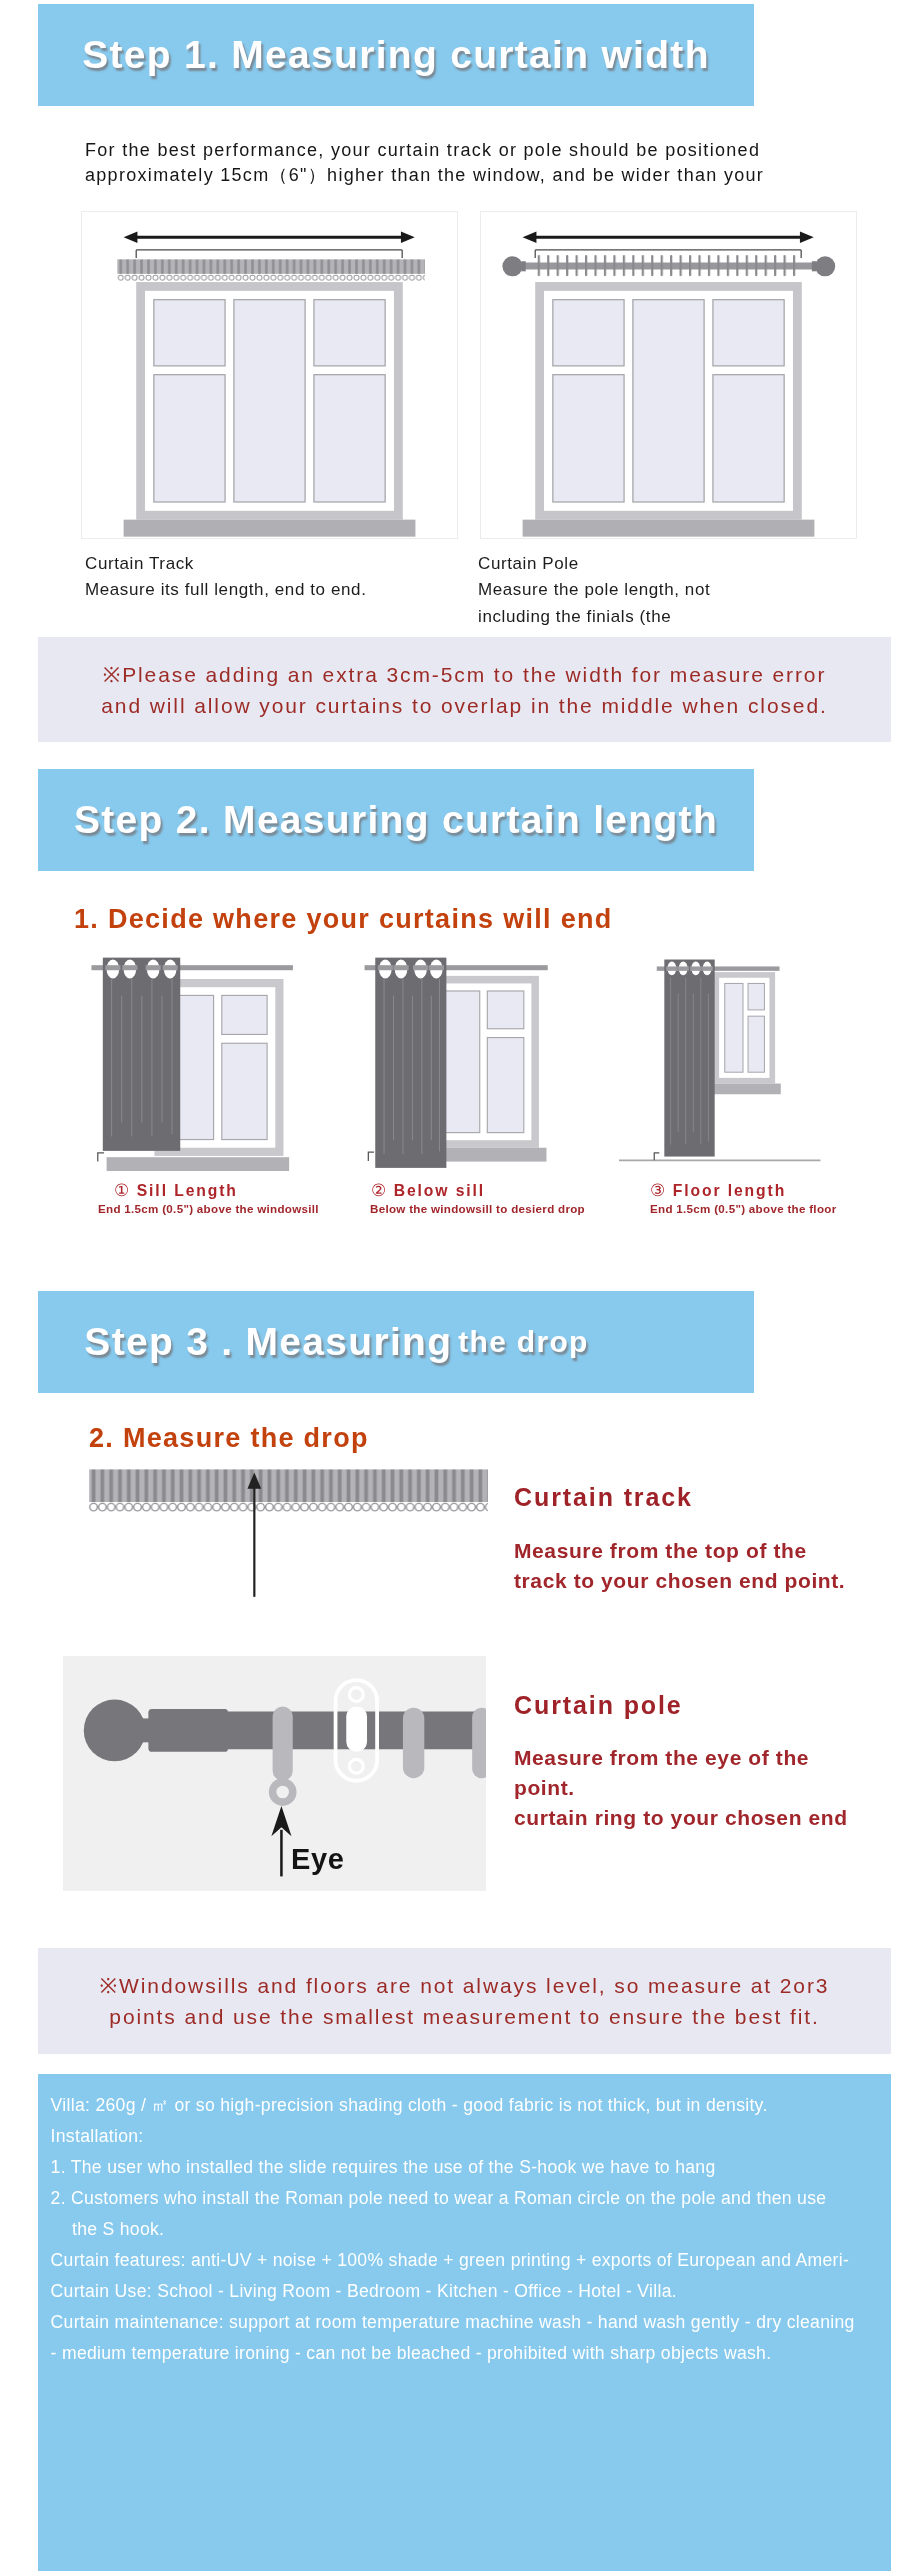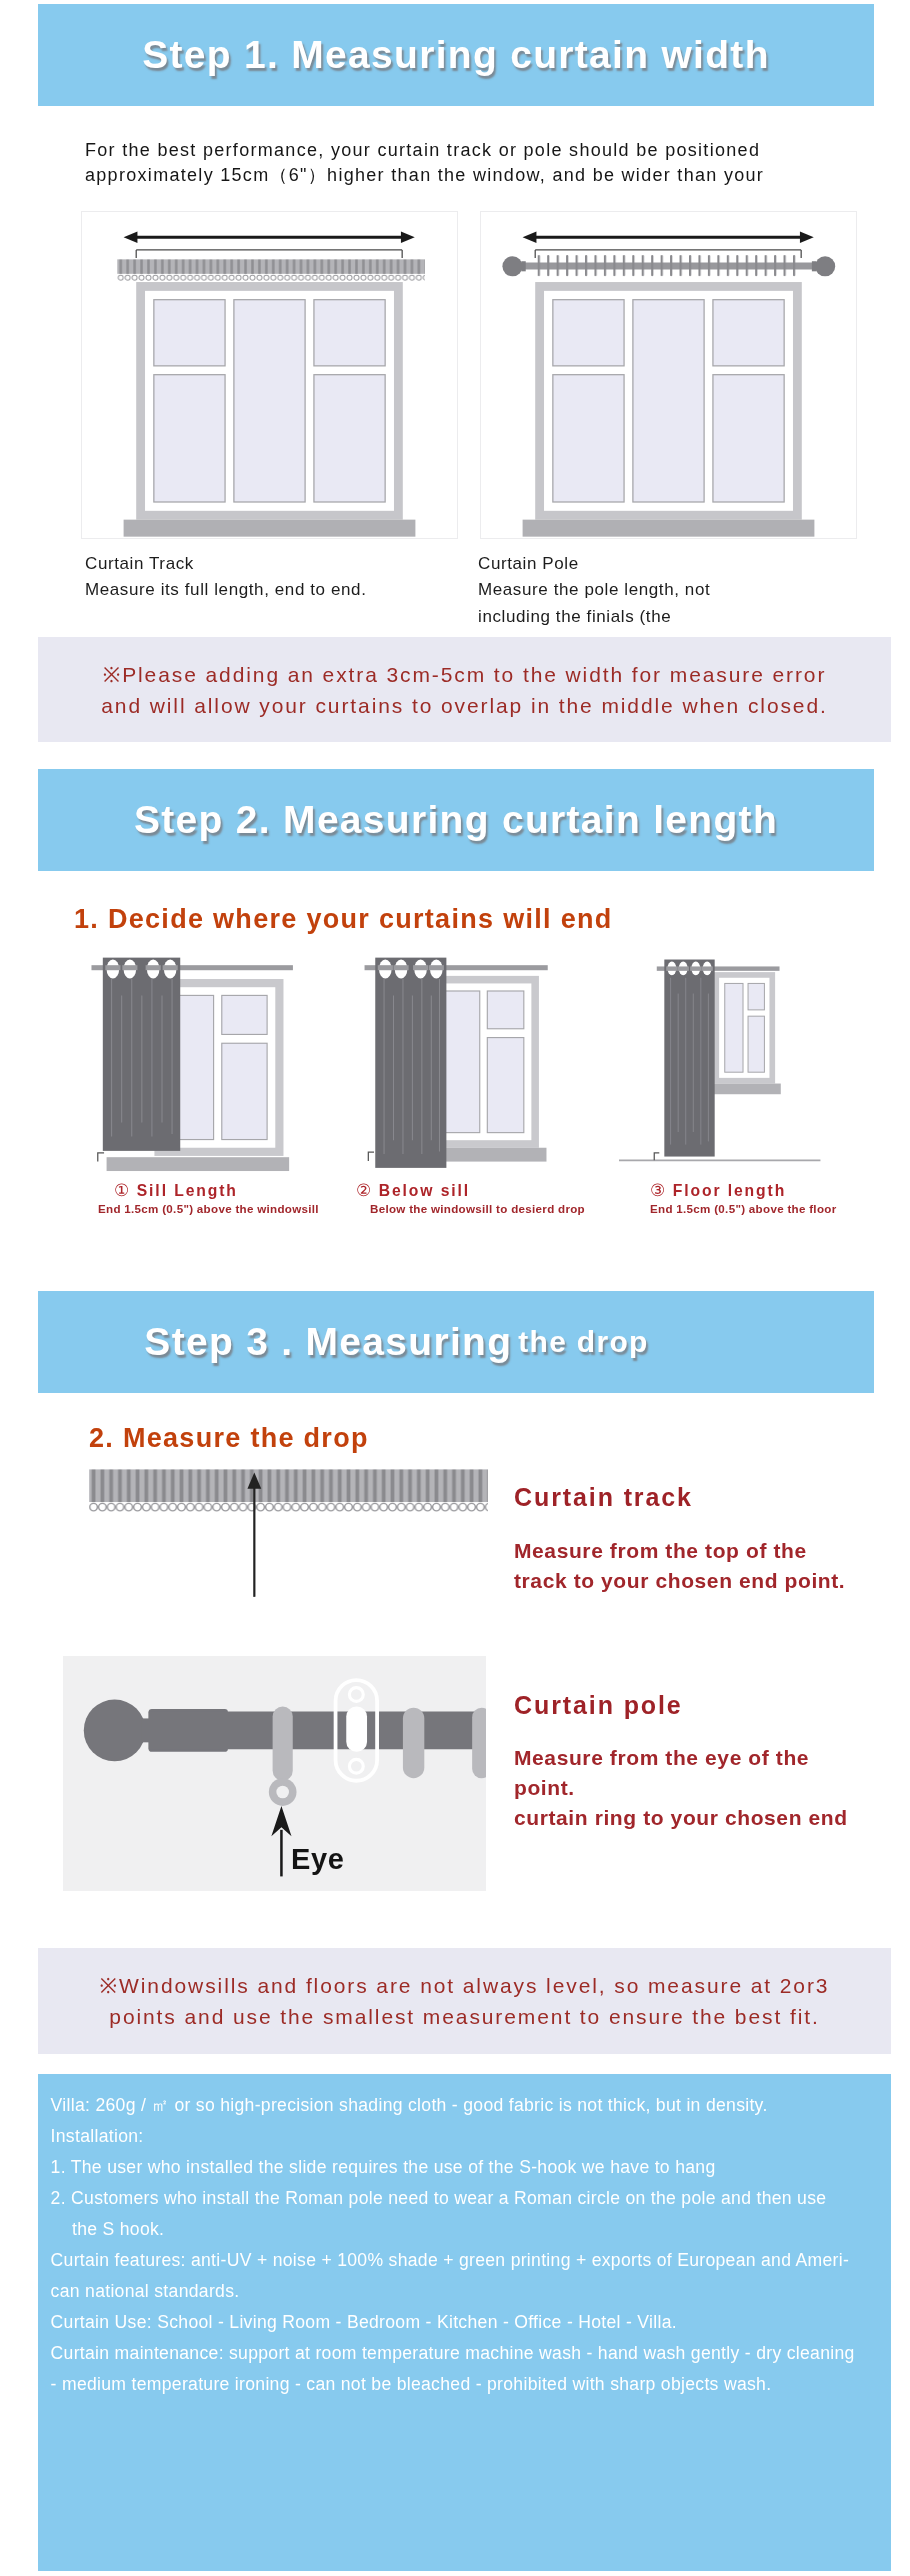--- a/index.html
+++ b/index.html
@@ -1,19 +1,19 @@
 <!DOCTYPE html>
 <html style="font-size:10px"><head>
 <meta charset="utf-8">
 <style>
   html,body{margin:0;padding:0;background:#ffffff;}
   #page{position:relative;width:910px;height:2576px;background:#ffffff;
         font-family:"Liberation Sans",sans-serif;overflow:hidden;}
   .abs{position:absolute;}
-  .banner{left:38px;width:836px;height:102px;background:#87caee;display:flex;
+  .banner{left:38px;width:716px;height:102px;background:#87caee;display:flex;
           align-items:center;justify-content:center;color:#ffffff;font-weight:bold;
           font-size:39px;letter-spacing:1.3px;white-space:nowrap;
           text-shadow:1.9px 2.5px 1.9px rgba(120,126,133,0.85);}
   #banner1{top:3.8px;} #banner2{top:769px;}
   #banner3{top:1291px;padding-right:119px;box-sizing:border-box;}
   .banner .small{font-size:30px;margin-left:6px;}
 
   .intro{left:85px;top:138px;font-size:18px;letter-spacing:1.3px;line-height:25px;
          color:#161616;white-space:nowrap;}
 
@@ -267,21 +267,21 @@
       </g>
       <path d="M64 338 H56 V350" stroke="#555" stroke-width="2" fill="none"></path>
     </svg>
   </div>
 
   <div class="opt-title" style="left:101px;margin-left:13px;">
     <span class="num">①</span><span>Sill Length</span>
   </div>
   <div class="opt-desc" style="left:98px;">End 1.5cm (0.5") above the windowsill</div>
 
-  <div class="opt-title" style="left:356px;">
+  <div class="opt-title" style="left:371px;">
     <span class="num">②</span><span>Below sill</span>
   </div>
   <div class="opt-desc" style="left:370px;">Below the windowsill to desierd drop</div>
 
   <div class="opt-title" style="left:650px;">
     <span class="num">③</span><span>Floor length</span>
   </div>
   <div class="opt-desc" style="left:650px;">End 1.5cm (0.5") above the floor</div>
 
   <div id="banner3" class="abs banner">
@@ -353,20 +353,19 @@
     <div>points and use the smallest measurement to ensure the best fit.</div>
   </div>
 
   <div id="footer" class="abs">
     <div class="fline">Villa: 260g / ㎡ or so high-precision shading cloth - good fabric is not thick, but in density.</div>
     <div class="fline">Installation:</div>
     <div class="fline">1. The user who installed the slide requires the use of the S-hook we have to hang</div>
     <div class="fline">2. Customers who install the Roman pole need to wear a Roman circle on the pole and then use</div>
     <div class="fline indent">the S hook.</div>
     <div class="fline">Curtain features: anti-UV + noise + 100% shade + green printing + exports of European and Ameri-</div>
-    <div class="fline">can national standards.</div>
     <div class="fline">Curtain Use: School - Living Room - Bedroom - Kitchen - Office - Hotel - Villa.</div>
     <div class="fline">Curtain maintenance: support at room temperature machine wash - hand wash gently - dry cleaning</div>
     <div class="fline">- medium temperature ironing - can not be bleached - prohibited with sharp objects wash.</div>
   </div>
 
 </div>
 
 
 </body></html>

